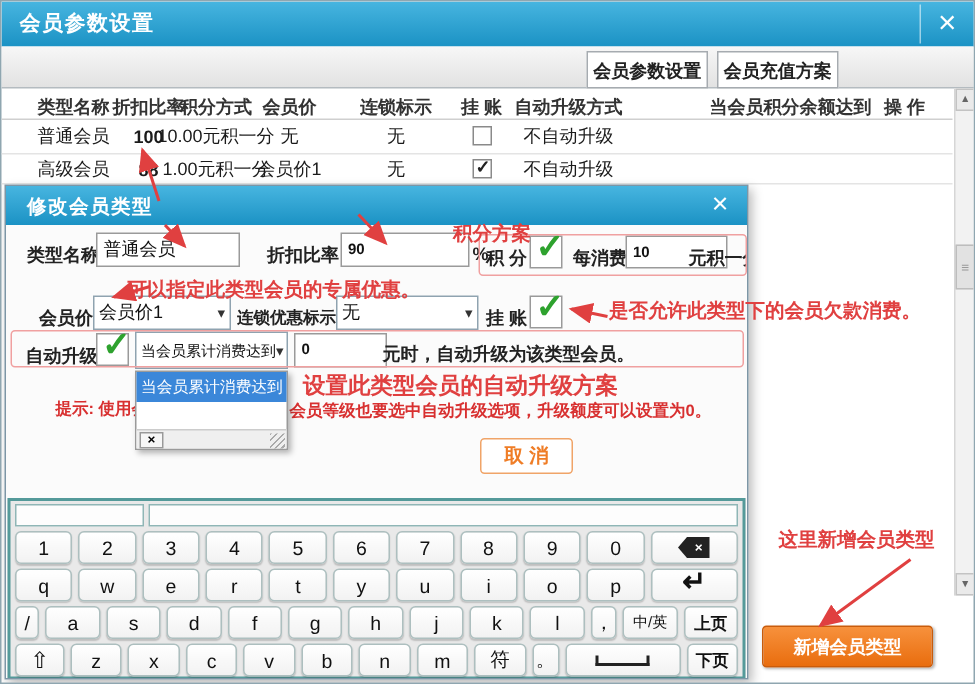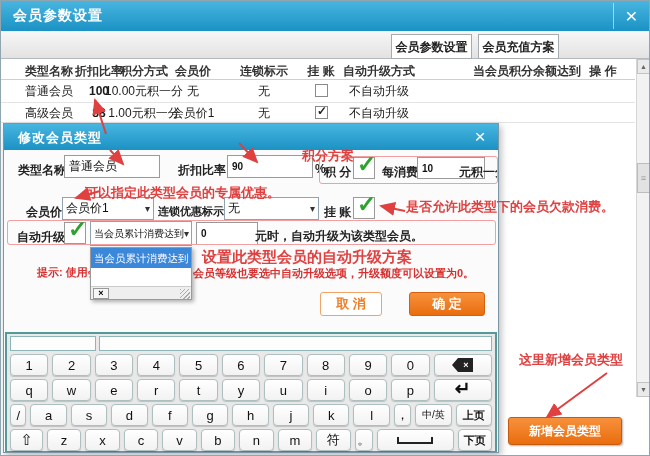--- a/index.html
+++ b/index.html
@@ -228,21 +228,20 @@
       <div class="dd-bar">
         <span class="dd-x">×</span>
         <span class="dd-grip"></span>
       </div>
     </div>
 
     <span class="hint" style="left:33px;top:141px">提示: 使用会</span>
     <span class="hint" style="left:189px;top:142px">会员等级也要选中自动升级选项，升级额度可以设置为0。</span>
 
     <div class="btn-cancel">取 消</div>
-    <div class="btn-ok">确 定</div>
 
     <div class="kb">
       <div class="kb-head">
         <div class="kb-head-left"></div>
         <div class="kb-head-right"></div>
       </div>
       <div class="kb-row" id="kb-row1">
           <div class="key" style="flex: 1 1 0%;">1</div>
           <div class="key" style="flex: 1 1 0%;">2</div>
           <div class="key" style="flex: 1 1 0%;">3</div>

